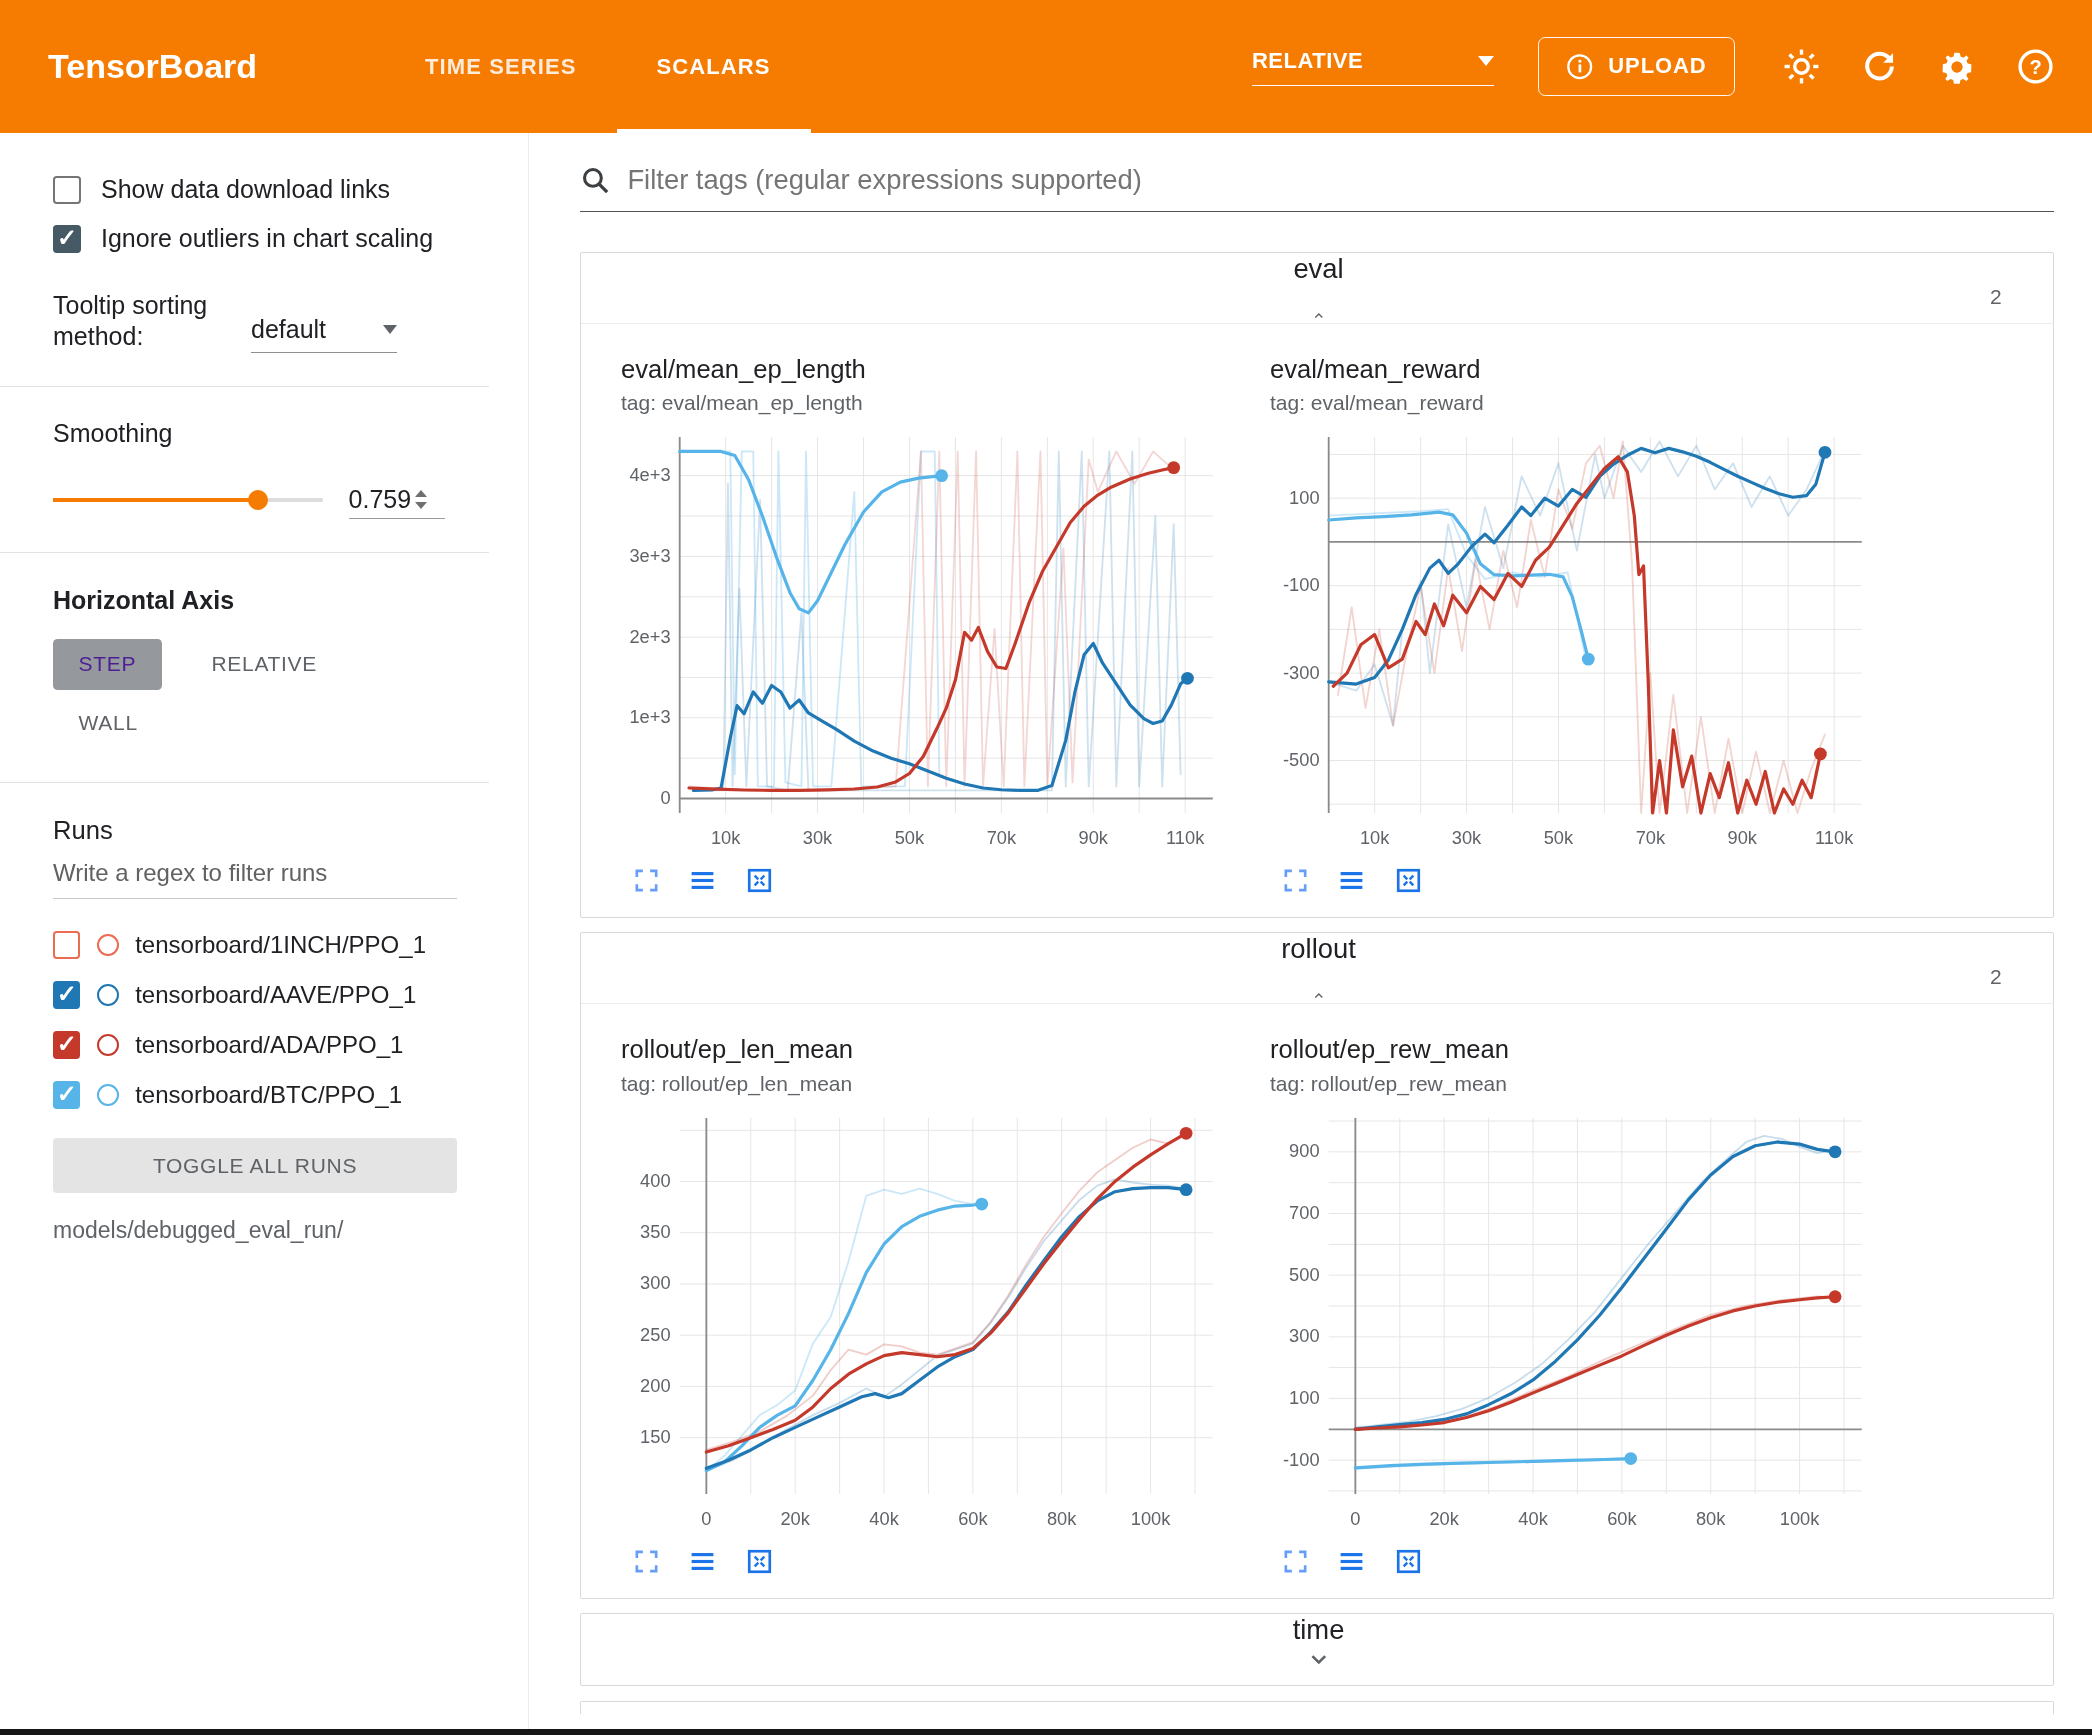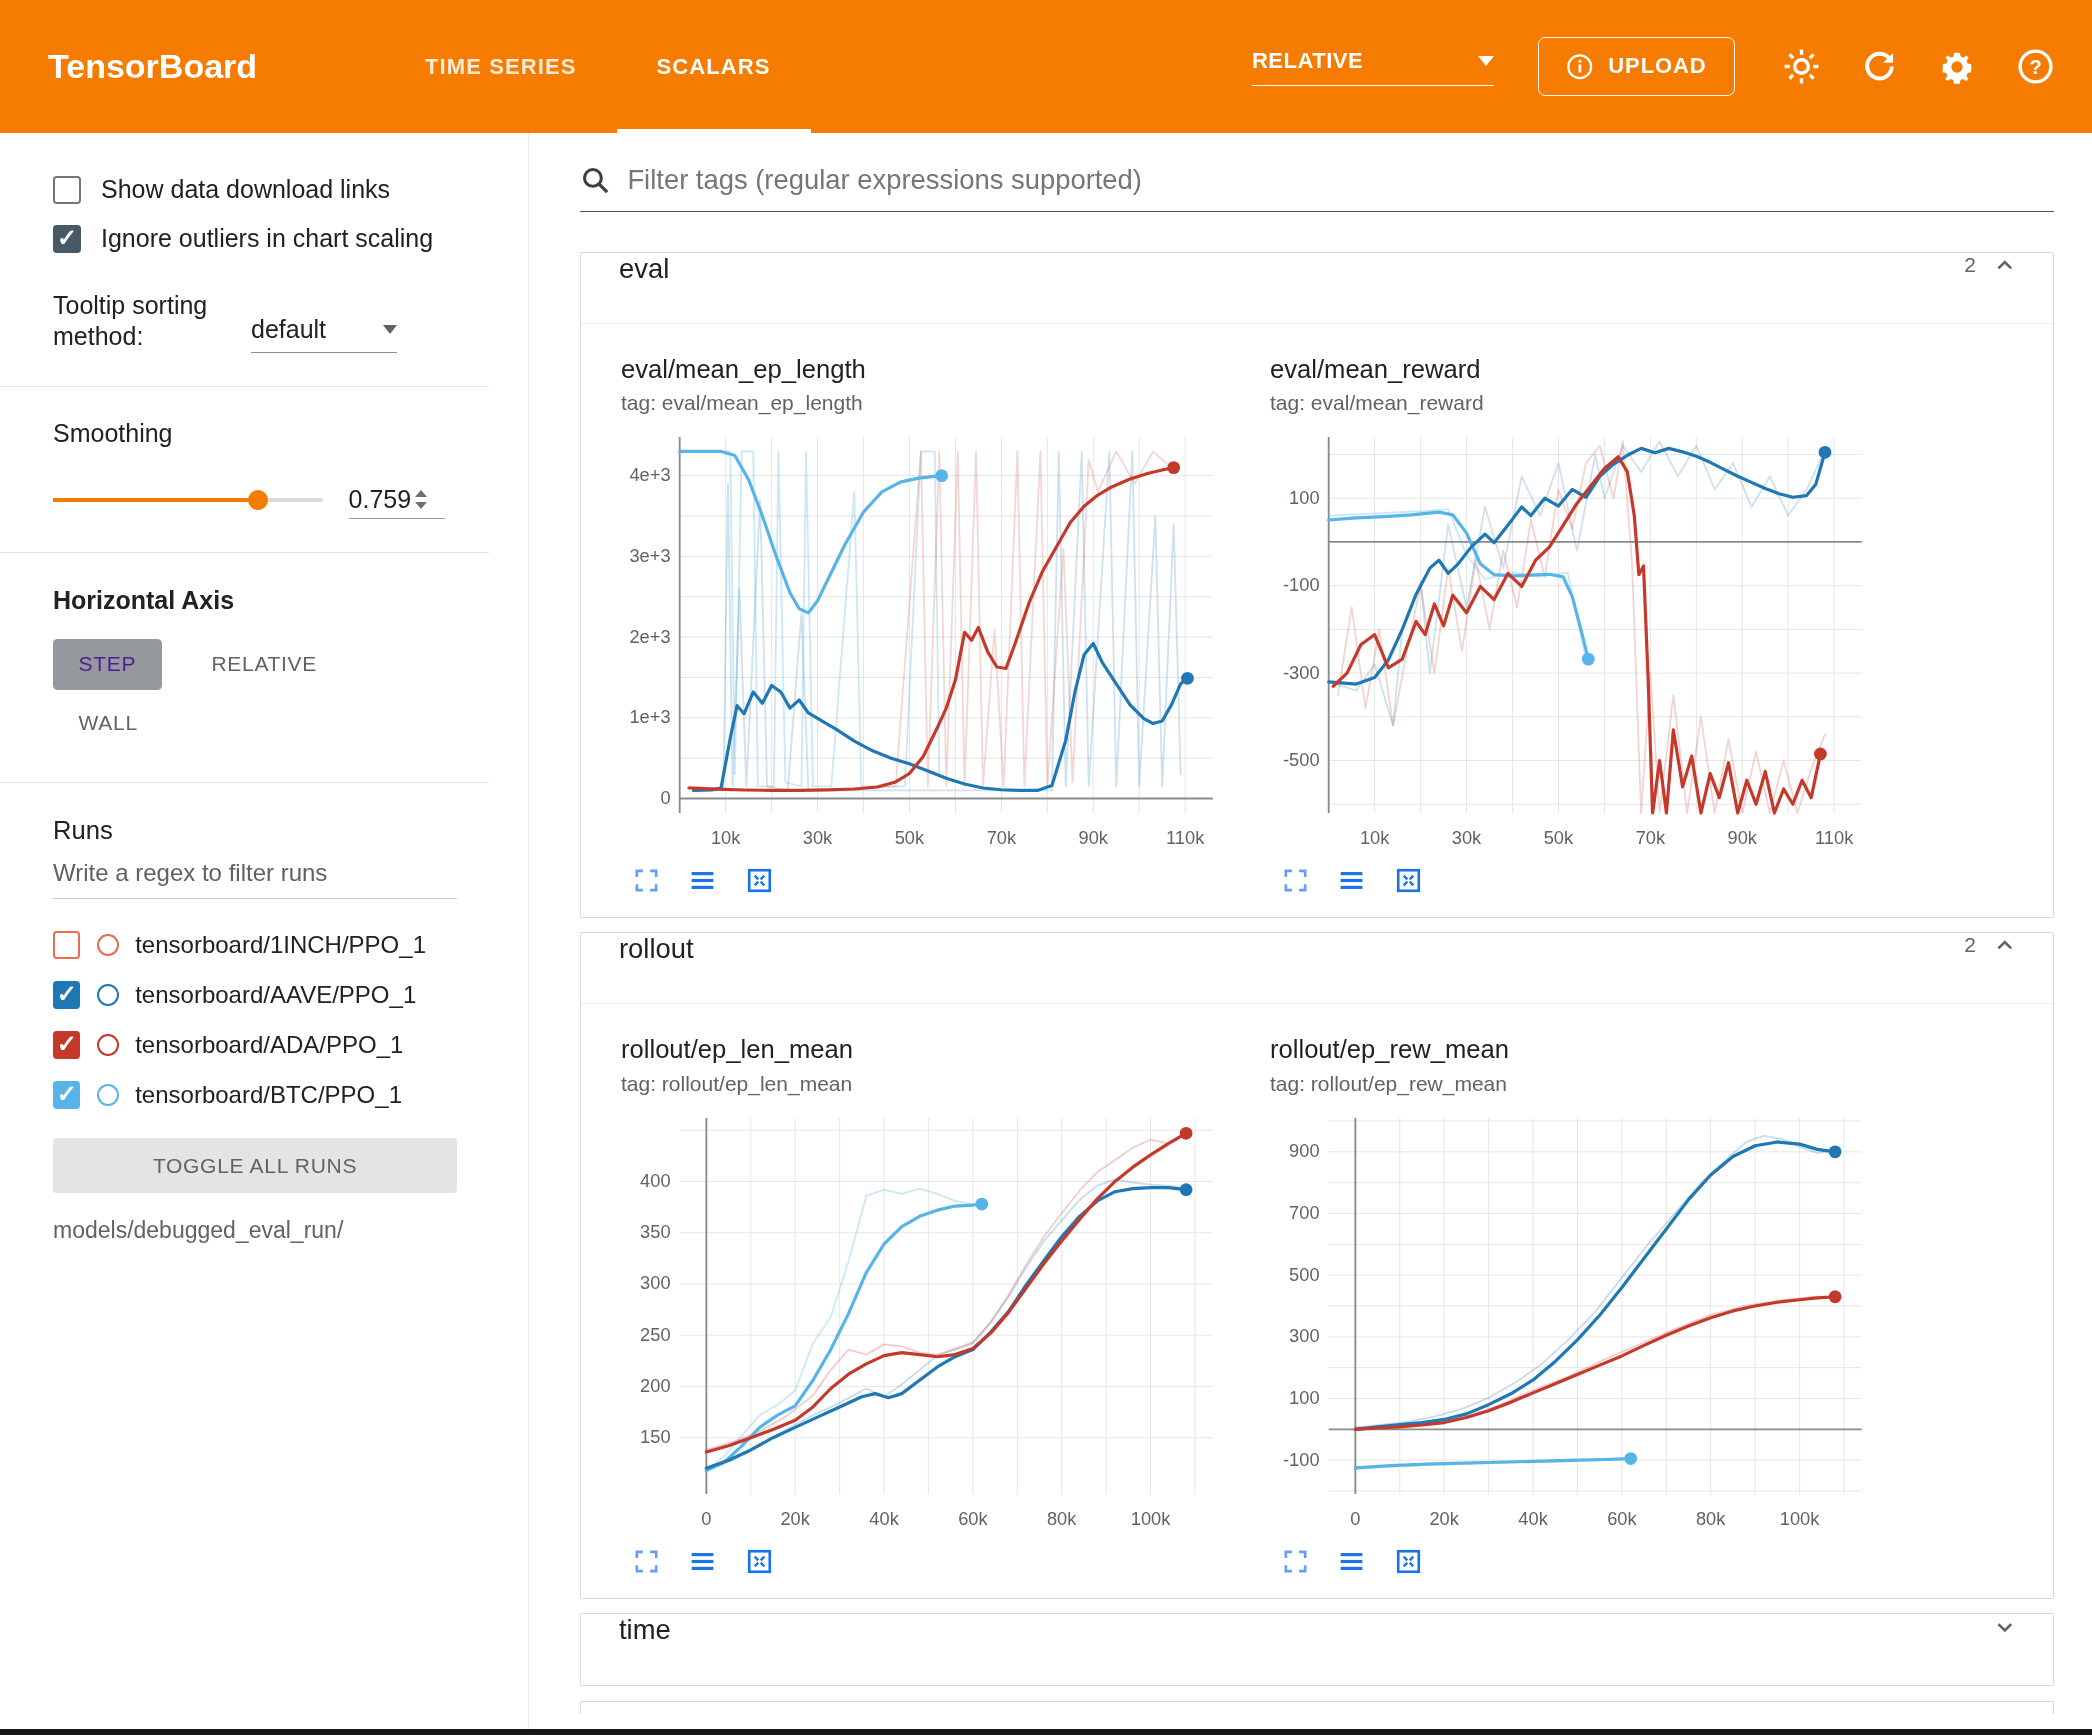--- a/index.html
+++ b/index.html
@@ -67,21 +67,21 @@
   .run-label { font-size:24px; }
   .toggle-all { width:100%; background:#e4e4e4; color:#5f6368; border:none; border-radius:3.7px;
     font-size:21px; letter-spacing:0.7px; padding:15.5px 0; cursor:pointer; font-family:inherit; margin-top:7.3px; }
   .runs-footer { color:#5f6368; font-size:23px; margin-top:24px; }
 
   
   .search-row { display:flex; align-items:center; gap:16.4px; border-bottom:1.8px solid #545454; padding-bottom:14.6px; margin-bottom:40px; }
   .search-row input { flex:1; border:none; outline:none; font-size:27.4px; font-family:inherit; color:#202124; }
   .search-row input::placeholder { color:#757575; }
   .card { border:0.9px solid #d9d9d9; border-radius:1.8px; margin-bottom:14.6px; background:#fff; }
-  .card-header { display:flex; height:71px; padding:0 35px 0 38px; cursor:pointer; }
+  .card-header { display:flex; align-items:center; height:71px; padding:0 35px 0 38px; cursor:pointer;flex-direction:column; }
   .card.expanded .card-header { border-bottom:0.9px solid #ededed; }
   .card-title { font-size:27.4px; font-weight:500; }
   .card-count { margin-left:auto; color:#5f6368; font-size:21px; padding-right:16.4px; }
   .chev { width:25.6px; height:25.6px; }
   .charts-row { display:flex; gap:46px; padding:31px 40px 22px; }
   .chart-block { width:603px; }
   .chart-title { font-size:25.6px; color:#202124; }
   .chart-tag { font-size:21px; color:#5f6368; margin:7.3px 0 11px; }
   svg.plot { width:603px; height:429px; display:block; }
   svg.plot text { font-family:"Liberation Sans",sans-serif; font-size:20px; fill:#5f6368; }

